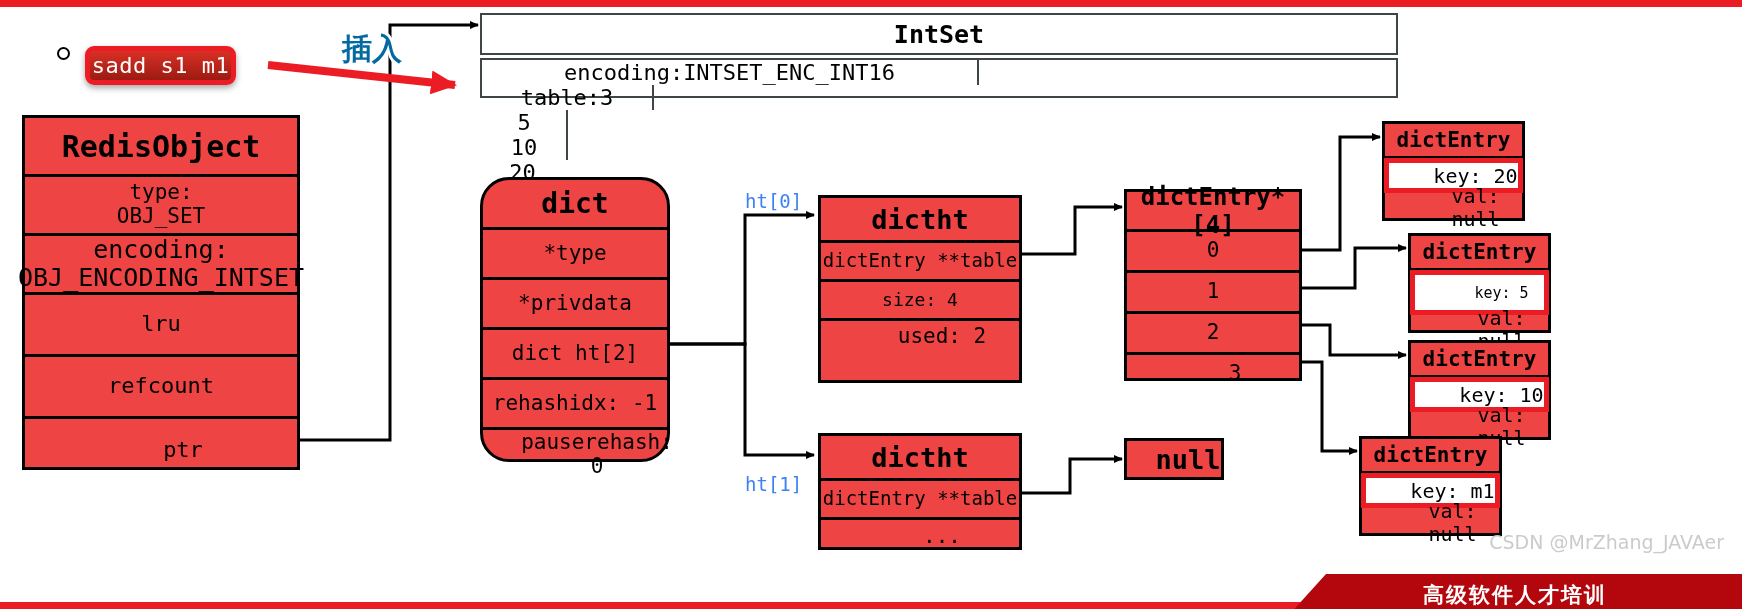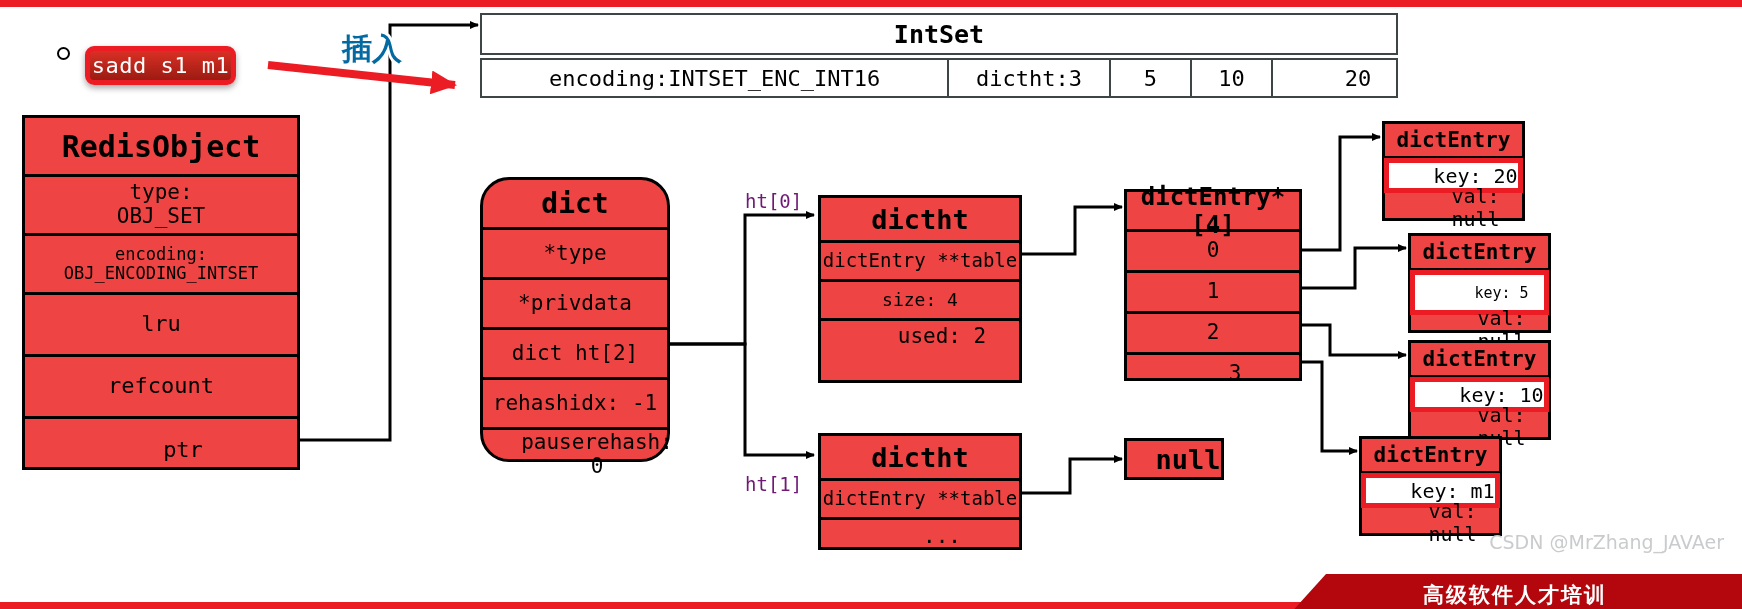--- a/index.html
+++ b/index.html
@@ -27,42 +27,42 @@
     border-bottom:3px solid #000;
     display:flex;align-items:center;justify-content:center;
     white-space:pre-line;line-height:1.12;
   }
   .box .row:last-child{border-bottom:none;padding-left:44px;}
 
   
   .box-thin{border:2px solid #3d4547;}
   .box-thin .cell{border-right:2px solid #3d4547;
     display:flex;align-items:center;justify-content:center;}
-  .box-thin .cell:last-child{border-right:none;margin-left:47px;}
+  .box-thin .cell:last-child{border-right:none;}
 
   
   #cmd-chip{
     background:linear-gradient(#d93025,#9c1b12);
     border:5px solid #ec1c24;border-radius:9px;
     color:#fff;font-size:22px;letter-spacing:.5px;
     display:flex;align-items:center;justify-content:center;
     box-shadow:0 3px 6px rgba(0,0,0,.35);
   }
   .bullet{width:9px;height:9px;border:2px solid #000;border-radius:50%;
           background:#fff;}
 
   
   .key-hl{
     border:5px solid #ec1c24;background:#fff;
     display:flex;align-items:center;justify-content:center;
     box-sizing:border-box;
     padding-left:44px;
   }
 
-  .lbl-gray{color:#701a75;font-size:19px;}
+  .lbl-gray{color:#3b82f6;font-size:19px;}
   .cn-red{
     color:#0369a1;font-weight:bold;font-size:30px;
     font-family:"DejaVu Sans","Liberation Sans",sans-serif;
     text-shadow:-2px -2px 0 #fff,2px -2px 0 #fff,-2px 2px 0 #fff,2px 2px 0 #fff;
     margin-left:12px;
   }
   svg.lines{position:absolute;left:0;top:0;width:1742px;height:609px;
             pointer-events:none;}
 
   
@@ -123,33 +123,33 @@
   <div class="abs" id="cmd-chip" style="left:85px;top:39px;width:151px;height:39px;">
     <span>sadd s1 m1</span>
   </div>
 
   <div class="abs cn-red" style="left:330px;top:22px;">插入</div>
 
   <div class="abs box-thin" style="left:480px;top:6px;width:918px;height:42px;">
     <div style="height:100%;display:flex;align-items:center;justify-content:center;
                 font-weight:bold;font-size:25px;">IntSet</div>
   </div>
-  <div class="abs box-thin" style="left:480px;top:51px;width:918px;height:40px;display:flex;">
+  <div class="abs box-thin" style="left:480px;top:51px;width:918px;height:40px;display:flex;flex-direction:column;">
     <div class="cell" style="width:495px;font-size:22px;">encoding:INTSET_ENC_INT16</div>
-    <div class="cell" style="width:170px;font-size:22px;">dictht:3</div>
+    <div class="cell" style="width:170px;font-size:22px;">table:3</div>
     <div class="cell" style="width:84px;font-size:22px;">5</div>
     <div class="cell" style="width:84px;font-size:22px;">10</div>
     <div class="cell" style="width:81px;font-size:22px;">20</div>
   </div>
 
   <div class="abs box" style="left:22px;top:108px;width:278px;height:355px;">
     <div class="hdr" style="height:56px;font-size:30px;">RedisObject</div>
     <div class="row" style="height:56px;font-size:21px;">type:
 OBJ_SET</div>
-    <div class="row" style="height:56px;font-size:17px;">encoding:
+    <div class="row" style="height:56px;font-size:25px;">encoding:
 OBJ_ENCODING_INTSET</div>
     <div class="row" style="height:59px;font-size:22px;">lru</div>
     <div class="row" style="height:59px;font-size:22px;">refcount</div>
     <div class="row" style="height:63px;font-size:22px;">ptr</div>
   </div>
 
   <div class="abs box" style="left:480px;top:170px;width:190px;height:285px;border-radius:29px;">
     <div class="hdr" style="height:47px;font-size:28px;">dict</div>
     <div class="row" style="height:47px;font-size:21px;">*type</div>
     <div class="row" style="height:47px;font-size:21px;">*privdata</div>

